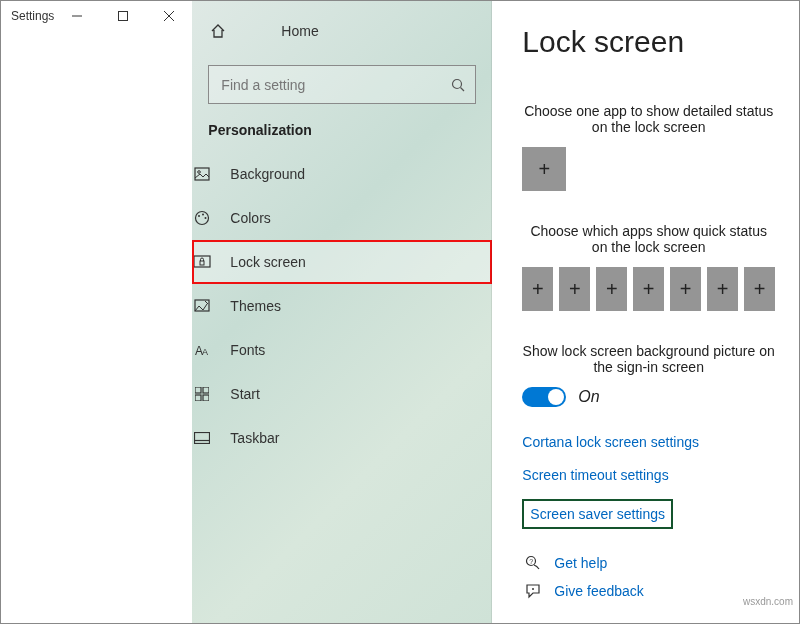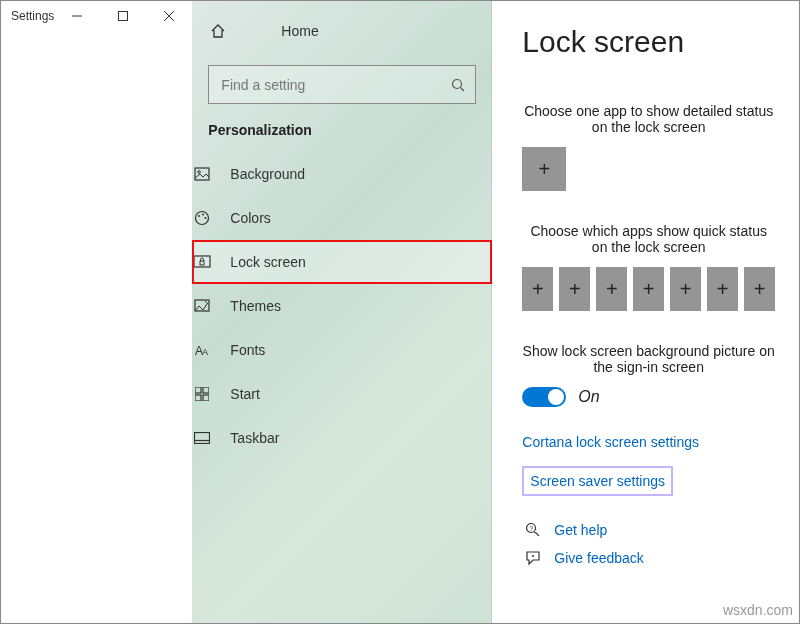--- a/index.html
+++ b/index.html
@@ -25,22 +25,22 @@
   .content h1 { font-weight:400; font-size:30px; margin:0 0 44px 0; }
   .label { font-size:14px; margin-bottom:12px;text-align:center; }
   .tile-row { display:flex; gap:6px; margin-bottom:32px; }
   .tile { width:44px; height:44px; background:#959595; display:flex; align-items:center; justify-content:center; color:#222; font-size:20px; }
   .toggle-row { display:flex; align-items:center; margin-bottom:26px;font-style:italic; }
   .toggle { width:44px; height:20px; border-radius:10px; background:#0078d4; position:relative; margin-right:12px; }
   .toggle::after { content:""; position:absolute; right:2px; top:2px; width:16px; height:16px; border-radius:50%; background:#fff; }
   .link { color:#0067c0; font-size:14px; margin-bottom:16px; display:inline-block; }
   .link-row { display:flex; align-items:center; font-size:14px; color:#0067c0; margin-bottom:12px; }
   .link-row .licon { width:22px; margin-right:10px; color:#333; display:flex; align-items:center; justify-content:center; }
-  .red-box { border:2px solid #c4b5fd; padding:4px 6px; display:inline-block; }
-  .watermark { position:absolute; right:6px; bottom:5px; font-size:14px; color:#999; }
+  .red-box { border:2px solid #14532d; padding:4px 6px; display:inline-block; }
+  .watermark { position:absolute; right:6px; bottom:16px; font-size:10px; color:#999; }
   svg { display:block; }
 </style>
 </head>
 <body>
 
 <div class="window">
   <div class="titlebar">
     <span>Settings</span>
     <div class="titlebar-controls">
       <div class="tb-btn">
@@ -199,20 +199,21 @@
           </div>
       </div>
 
       <div class="label">Show lock screen background picture on the sign-in screen</div>
       <div class="toggle-row">
         <div class="toggle"></div>
         <span>On</span>
       </div>
 
       <div><a class="link">Cortana lock screen settings</a></div>
+      <div><a class="link">Screen timeout settings</a></div>
       <div style="margin-bottom:26px;"><span class="red-box"><a class="link" style="margin:0;">Screen saver settings</a></span></div>
 
       <div class="link-row">
         <span class="licon">
             <svg width="16" height="16" viewBox="0 0 16 16">
               <circle cx="6" cy="6" r="4.5" fill="none" stroke="#333" stroke-width="1.2"></circle>
               <path d="M9 10 Q12 11 14 14" fill="none" stroke="#333" stroke-width="1.2"></path>
               <text x="4.2" y="8.5" font-size="7" fill="#333">?</text>
             </svg>
           </span>

